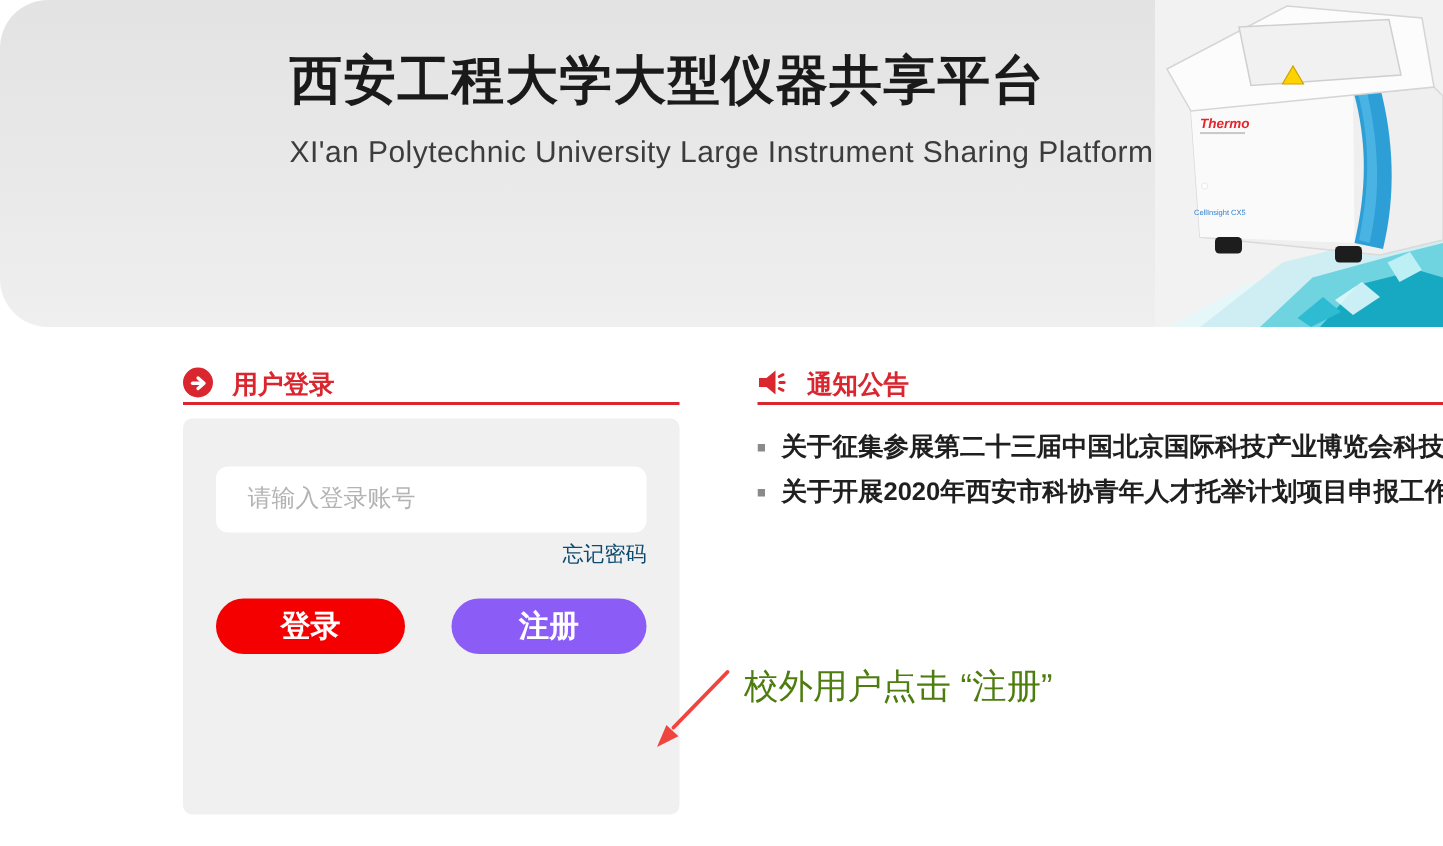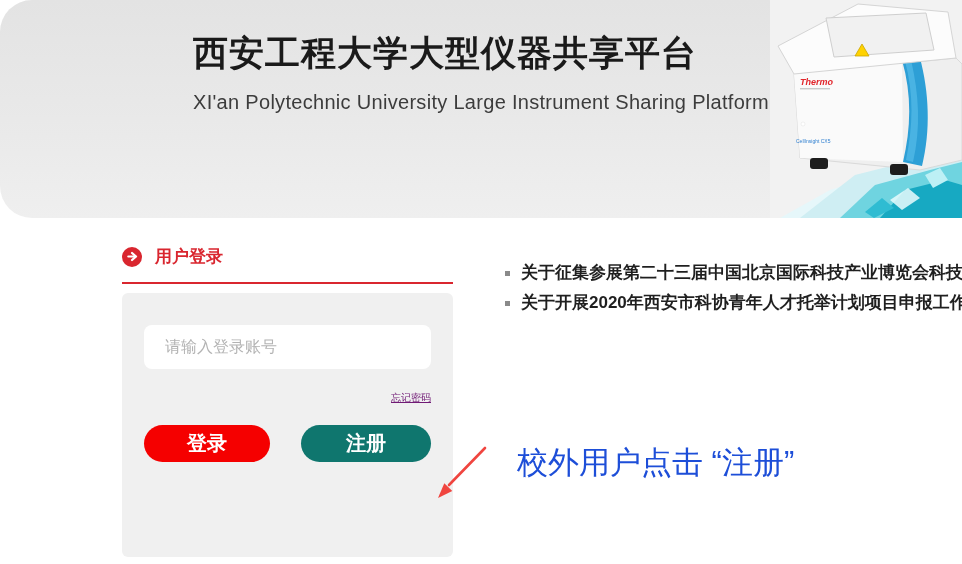--- a/index.html
+++ b/index.html
@@ -20,67 +20,67 @@
   }
   .page-subtitle {
     margin-top:14px; font-size:20px; color:#3c3c3c; letter-spacing:0.3px; white-space:nowrap;
   }
   .instrument { position:absolute; right:0; top:0; width:192px; height:218px; }
   
   .section {
     position:absolute; top:245px;
   }
   .section-head {
-    display:flex; align-items:center; gap:13px;
-    padding-bottom:14px; border-bottom:2px solid #d9262f;
+    display:flex; gap:13px;
+    border-bottom:2px solid #d9262f;
   }
   .section-head .label { font-size:17px; font-weight:bold; color:#d9262f; }
   .circle-icon {
     width:20px; height:20px; border-radius:50%; background:#d9262f;
     display:flex; align-items:center; justify-content:center; flex:0 0 auto;
   }
   
   .login-section { left:122px; width:331px; }
   .login-card {
     margin-top:9px; width:331px; height:264px;
     background:#f0f0f0; border-radius:6px;
     padding:32px 22px 0 22px;
   }
   .login-input {
     display:block; width:287px; height:44px; border:none; outline:none;
     border-radius:8px; background:#ffffff; padding:0 21px;
-    font-size:16px; color:#333; margin-bottom:18px;
+    font-size:16px; color:#333; margin-bottom:6px;
     font-family:"Liberation Sans","DejaVu Sans",sans-serif;
   }
   .login-input::placeholder { color:#b3b3b3; }
   .forgot-row { text-align:right; margin-top:4px; margin-bottom:20px; }
-  .forgot-link { font-size:10px; color:#701a75; text-decoration:underline; cursor:pointer; }
+  .forgot-link { font-size:14px; color:#0c4a6e; cursor:pointer; }
   .btn-row { display:flex; justify-content:space-between; }
   .pill-btn {
     height:37px; border:none; border-radius:19px; color:#ffffff;
     font-size:20px; font-weight:600; cursor:pointer;
     font-family:"Liberation Sans","DejaVu Sans",sans-serif;
   }
   .btn-login { width:126px; background:#f50000; }
-  .btn-register { width:130px; background:#0f766e;text-align:center; }
+  .btn-register { width:130px; background:#8b5cf6;text-align:center; }
   
   .notice-section { left:505px; width:457px; }
   .notice-list { margin-top:13px; list-style:none; }
   .notice-item {
     height:30px; line-height:30px; white-space:nowrap; overflow:hidden;
     font-size:17px; font-weight:bold; color:#1f1f1f; cursor:pointer;
   }
   .notice-bullet {
     display:inline-block; width:5px; height:5px; background:#8a8a8a;
     margin-right:11px; vertical-align:2px;
   }
   
   .annotation-text {
-    position:absolute; left:517px; top:442px;
-    font-size:31px; color:#1d4ed8; white-space:nowrap;
+    position:absolute; left:496px; top:442px;
+    font-size:23px; color:#4d7c0f; white-space:nowrap;
   }
   .annotation-arrow { position:absolute; left:430px; top:444px; width:62px; height:60px; }
 </style>
 </head>
 <body>
 
 <div class="header">
   <div class="header-titles">
     <div class="page-title">西安工程大学大型仪器共享平台</div>
     <div class="page-subtitle">XI'an Polytechnic University  Large Instrument Sharing Platform</div>
@@ -133,20 +133,31 @@
       <a class="forgot-link">忘记密码</a>
     </div>
     <div class="btn-row">
       <button class="pill-btn btn-login">登录</button>
       <button class="pill-btn btn-register">注册</button>
     </div>
   </div>
 </div>
 
 <div class="section notice-section">
+  <div class="section-head">
+    <span style="display:flex;">
+      <svg width="20" height="20" viewBox="0 0 20 20">
+        <path d="M1,7 L6,7 L12,2 L12,18 L6,13 L1,13 Z" fill="#d9262f"></path>
+        <path d="M14.5,6 L17,4.8" stroke="#d9262f" stroke-width="2" stroke-linecap="round"></path>
+        <path d="M15,10 L17.8,10" stroke="#d9262f" stroke-width="2" stroke-linecap="round"></path>
+        <path d="M14.5,14 L17,15.2" stroke="#d9262f" stroke-width="2" stroke-linecap="round"></path>
+      </svg>
+    </span>
+    <span class="label">通知公告</span>
+  </div>
 
   <ul class="notice-list">
     <li class="notice-item"><span class="notice-bullet"></span><span>关于征集参展第二十三届中国北京国际科技产业博览会科技成果</span></li>
     <li class="notice-item"><span class="notice-bullet"></span><span>关于开展2020年西安市科协青年人才托举计划项目申报工作的通知</span></li>
   </ul>
 </div>
 
 <svg class="annotation-arrow" viewBox="0 0 62 60">
   <path d="M55,4 L19,41" stroke="#f0453f" stroke-width="2.6" stroke-linecap="round" fill="none"></path>
   <polygon points="8,54 14.3,39.3 22.3,46.9" fill="#f0453f"></polygon>

